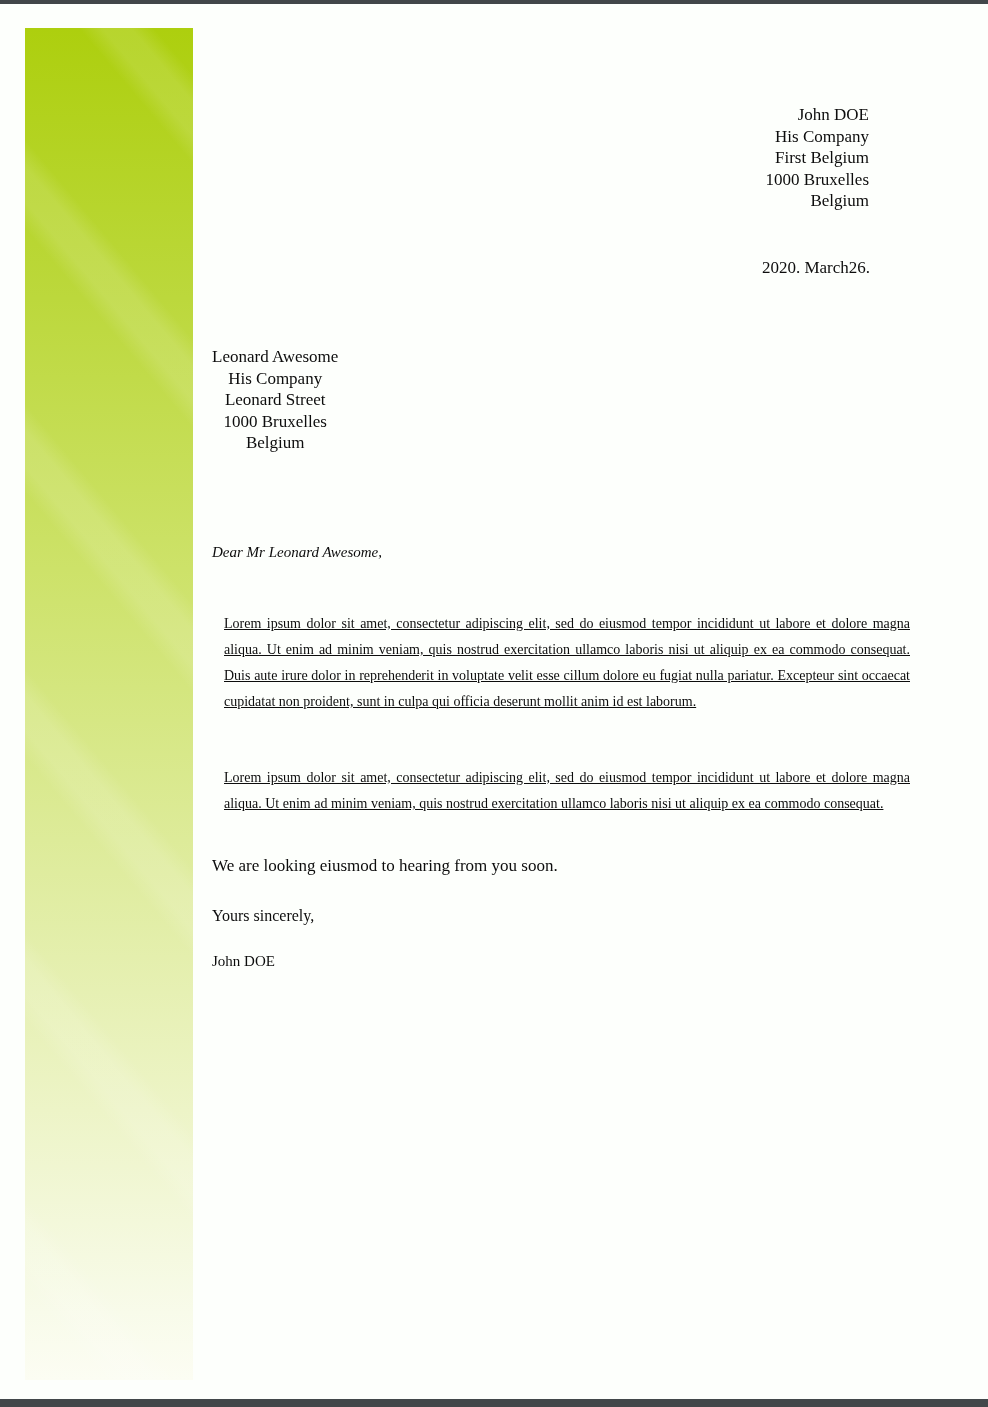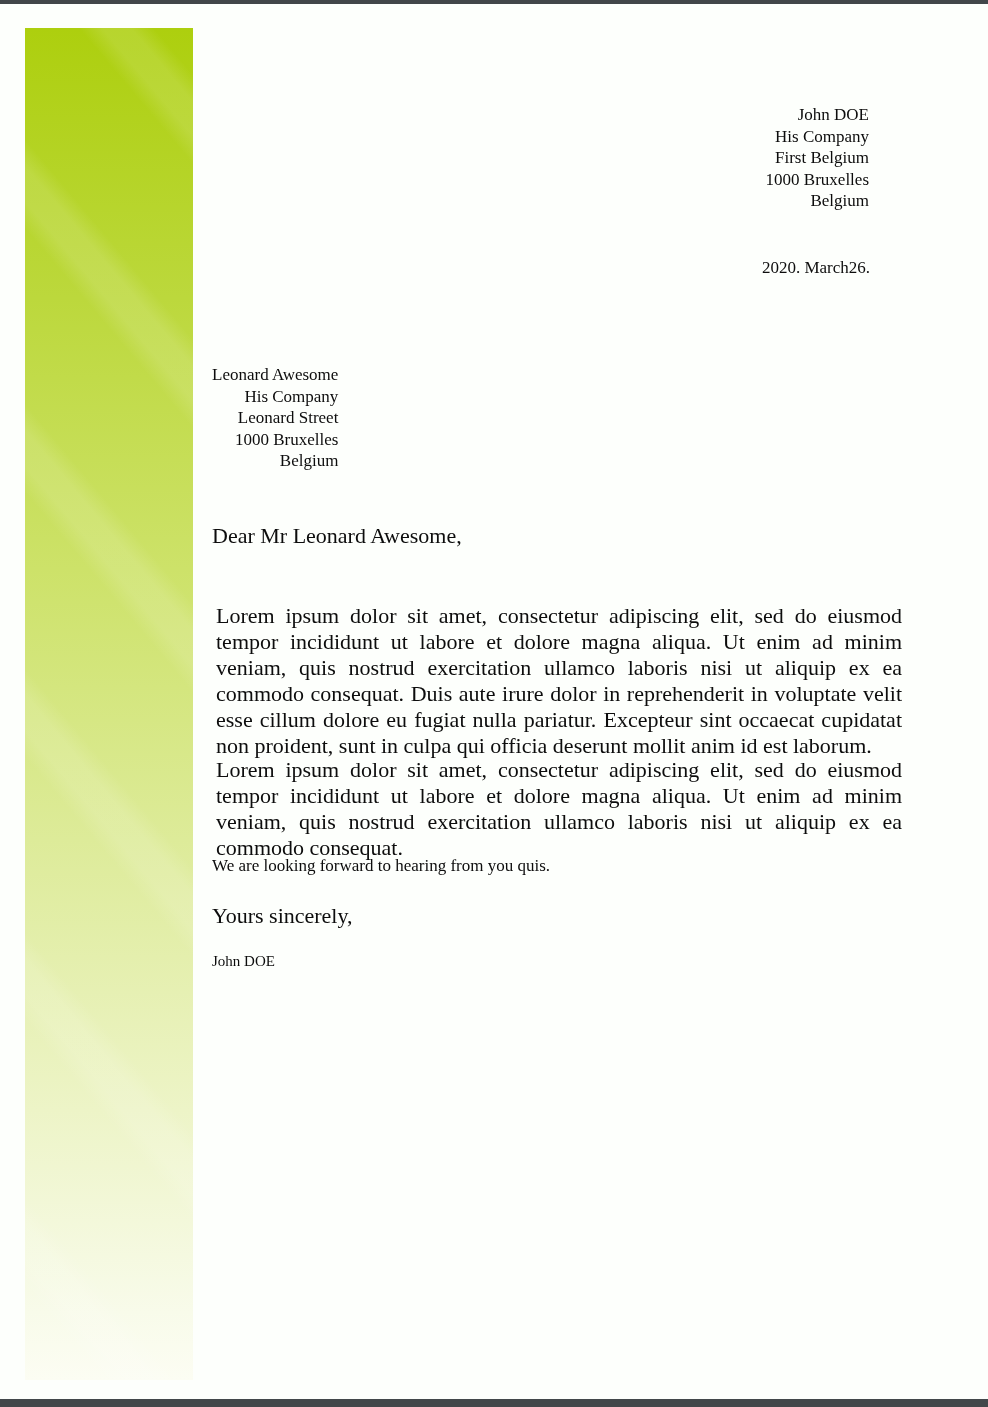--- a/index.html
+++ b/index.html
@@ -67,58 +67,60 @@
   .date-line {
     position: absolute;
     top: 257px;
     right: 118px;
     font-size: 17px;
     line-height: 22px;
     white-space: nowrap;
   }
   .recipient-block {
     position: absolute;
-    top: 364px;
+    top: 346px;
     left: 212px;
-    text-align: right;
+    text-align: center;
   }
   .salutation {
     position: absolute;
-    top: 524px;
+    top: 540px;
     left: 212px;
-    font-size: 22px;
+    font-size: 15px;
     line-height: 24px;
     white-space: nowrap;
+    font-style: italic;
   }
   .body-paragraph {
     position: absolute;
     left: 212px;
     width: 686px;
-    font-size: 22px;
+    font-size: 14px;
     line-height: 26px;
     text-align: justify;
     text-justify: inter-word;
-    margin: 4px;
+    margin: 12px;
+    text-decoration: underline;
   }
   .para-1 { top: 599px; }
   .para-2 { top: 753px; }
 
   .closing-line {
     position: absolute;
     top: 853px;
     left: 212px;
     font-size: 17px;
     line-height: 25px;
     white-space: nowrap;
   }
   .valediction {
     position: absolute;
     top: 903px;
     left: 212px;
-    font-size: 22px;
+    font-size: 16px;
     line-height: 25px;
     white-space: nowrap;
   }
   .signature {
     position: absolute;
     top: 950px;
     left: 212px;
     font-size: 15px;
     line-height: 22px;
     white-space: nowrap;
@@ -148,19 +150,19 @@
   <div class="addr-line">1000 Bruxelles</div>
   <div class="addr-line">Belgium</div>
 </div>
 
 <div class="salutation">Dear Mr Leonard Awesome,</div>
 
 <p class="body-paragraph para-1">Lorem ipsum dolor sit amet, consectetur adipiscing elit, sed do eiusmod tempor incididunt ut labore et dolore magna aliqua. Ut enim ad minim veniam, quis nostrud exercitation ullamco laboris nisi ut aliquip ex ea commodo consequat. Duis aute irure dolor in reprehenderit in voluptate velit esse cillum dolore eu fugiat nulla pariatur. Excepteur sint occaecat cupidatat non proident, sunt in culpa qui officia deserunt mollit anim id est laborum.</p>
 
 <p class="body-paragraph para-2">Lorem ipsum dolor sit amet, consectetur adipiscing elit, sed do eiusmod tempor incididunt ut labore et dolore magna aliqua. Ut enim ad minim veniam, quis nostrud exercitation ullamco laboris nisi ut aliquip ex ea commodo consequat.</p>
 
-<div class="closing-line">We are looking forward to hearing from you quis.</div>
+<div class="closing-line">We are looking eiusmod to hearing from you soon.</div>
 
 <div class="valediction">Yours sincerely,</div>
 
 <div class="signature">John DOE</div>
 
 <div class="frame-strip bottom"></div>
 
 </body></html>

